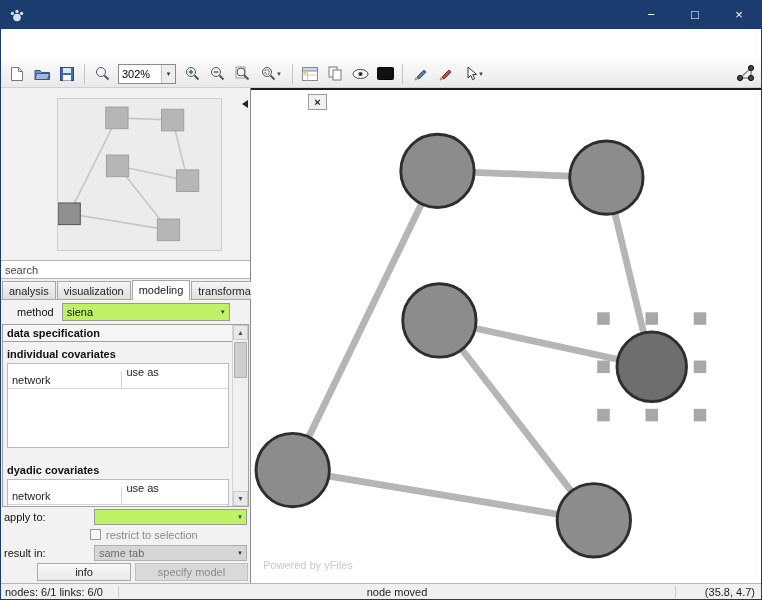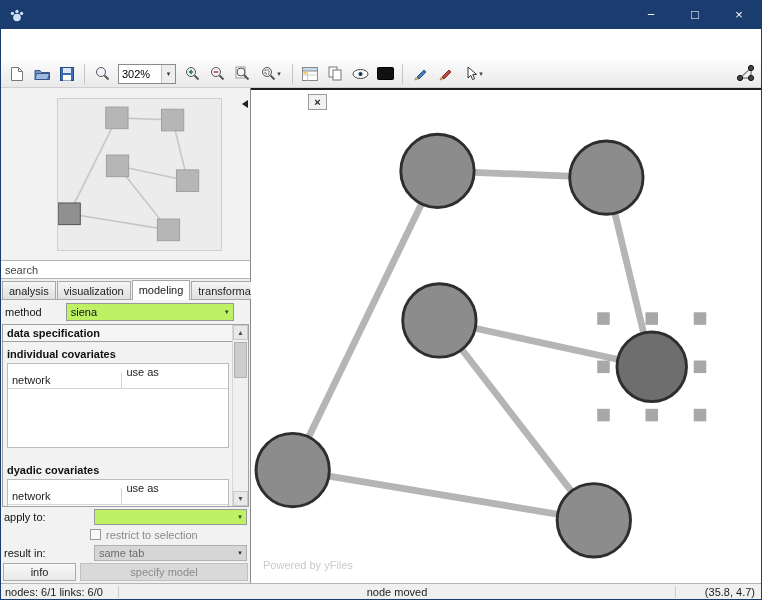--- a/index.html
+++ b/index.html
@@ -37,21 +37,21 @@
   .minimap svg { width:100%; height:100%; display:block; }
   .collapse-arrow { position:absolute; right:2px; top:12px; width:0; height:0; border-top:4px solid transparent; border-bottom:4px solid transparent; border-right:6px solid #222; }
 
   .search-input { height:19px; flex:0 0 19px; border:1px solid #b5b5b5; border-left:none; border-right:none; font-size:11px; padding:0 4px; outline:none; background:#fff; color:#333; }
   .search-input::placeholder { color:#444; opacity:1; }
 
   .tabs { height:21px; flex:0 0 21px; display:flex; align-items:flex-end; background:#f0f0f0; border-bottom:1px solid #a8a8a8; padding-left:1px; }
   .tab { font-size:11px; padding:3px 6px 2px; border:1px solid #a8a8a8; border-bottom:none; background:linear-gradient(#f5f5f5,#dfdfdf); margin-right:1px; color:#222; position:relative; }
   .tab.active { background:#fdfdfd; margin-bottom:-1px; padding-bottom:4px; }
 
-  .method-row { height:24px; flex:0 0 24px; display:flex; align-items:center; padding:0 4px; gap:24px; font-size:11px; }
+  .method-row { height:24px; flex:0 0 24px; display:flex; align-items:center; padding:0 16px; gap:8px; font-size:11px; }
   .combo { display:flex; align-items:center; justify-content:space-between; height:18px; background:#bef264; border:1px solid #999; font-size:11px; padding-left:4px; color:#111; }
   .method-row .combo { width:168px; }
 
   .dataspec { flex:1; border:1px solid #a0a0a0; margin:0 1px; position:relative; background:#f2f2f2; overflow:hidden; display:flex; flex-direction:column; }
   .dataspec-header { font-size:11px; font-weight:bold; padding:2px 4px; border-bottom:1px solid #a0a0a0; background:#f5f5f5; color:#111; }
   .dataspec-body { flex:1; padding:2px 19px 2px 4px; overflow:hidden; }
   .cov-title { font-size:11px; font-weight:bold; padding:4px 0 3px; color:#111; }
   .cov-table { border:1px solid #bcbcbc; background:#fff; }
   .cov-head { display:flex; border-bottom:1px solid #d4d4d4; }
   .cov-cell { font-size:11px; padding:2px 4px; color:#222; }
@@ -71,21 +71,21 @@
   .apply-row .combo, .result-row .combo { flex:1; height:16px; }
   .combo.disabled { background:#d6d6d6; color:#6e6e6e; border-color:#b0b0b0; }
   .combo .arrow { width:12px; font-size:7px; color:#333; text-align:center; }
 
   .restrict-row { height:17px; flex:0 0 17px; display:flex; align-items:center; padding-left:89px; gap:5px; }
   .checkbox { width:11px; height:11px; border:1px solid #9a9a9a; background:#f8f8f8; display:inline-block; }
   .restrict-label { font-size:11px; color:#8a8a8a; }
 
   .btn-row { height:21px; flex:0 0 21px; display:flex; gap:4px; padding:1px 2px 2px; }
   .btn { font-size:11px; border:1px solid #aaa; background:linear-gradient(#f8f8f8,#e9e9e9); color:#222; height:18px; }
-  .btn.info { width:73px; }
+  .btn.info { width:94px;margin-left:34px; }
   .btn.disabled { flex:1; background:#d9d9d9; color:#8a8a8a; border-color:#c0c0c0; }
 
   
   .canvas { flex:1; position:relative; background:#fff; border-top:2px solid #1c1c1c; min-width:0; }
   .tabstrip { height:22px; position:relative; background:#fff; }
   .close-tab { position:absolute; left:57px; top:4px; width:19px; height:16px; border:1px solid #9a9a9a; background:#f2f2f2; font-size:11px; font-weight:bold; color:#222; display:flex; align-items:center; justify-content:center; }
   .graph-area { position:absolute; left:0; top:22px; right:0; bottom:0; }
   .graph-area svg { width:100%; height:100%; display:block; }
   .watermark { position:absolute; left:12px; bottom:12px; font-size:11px; color:#c9c9c9; pointer-events:none; }
 

